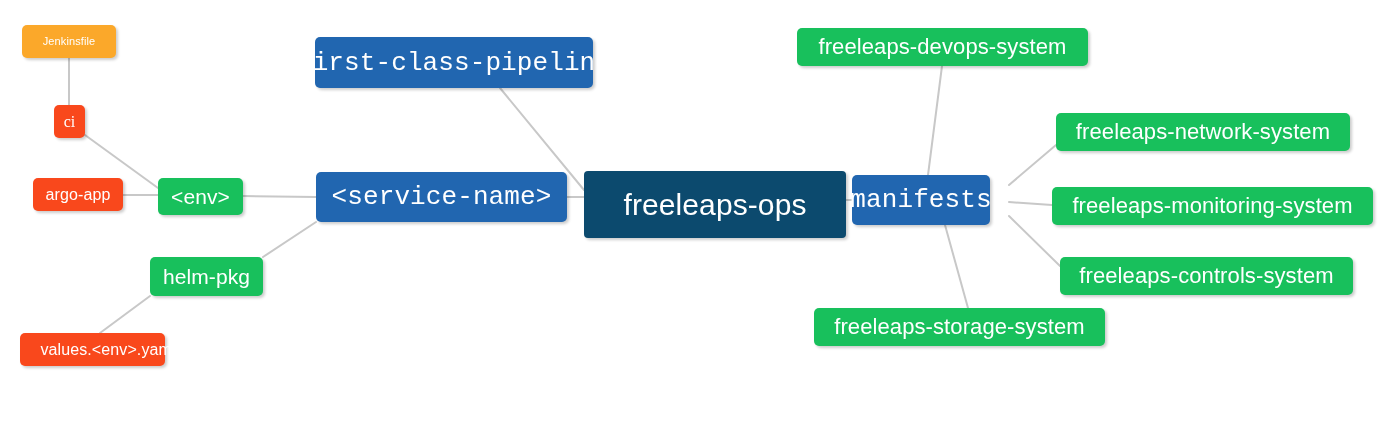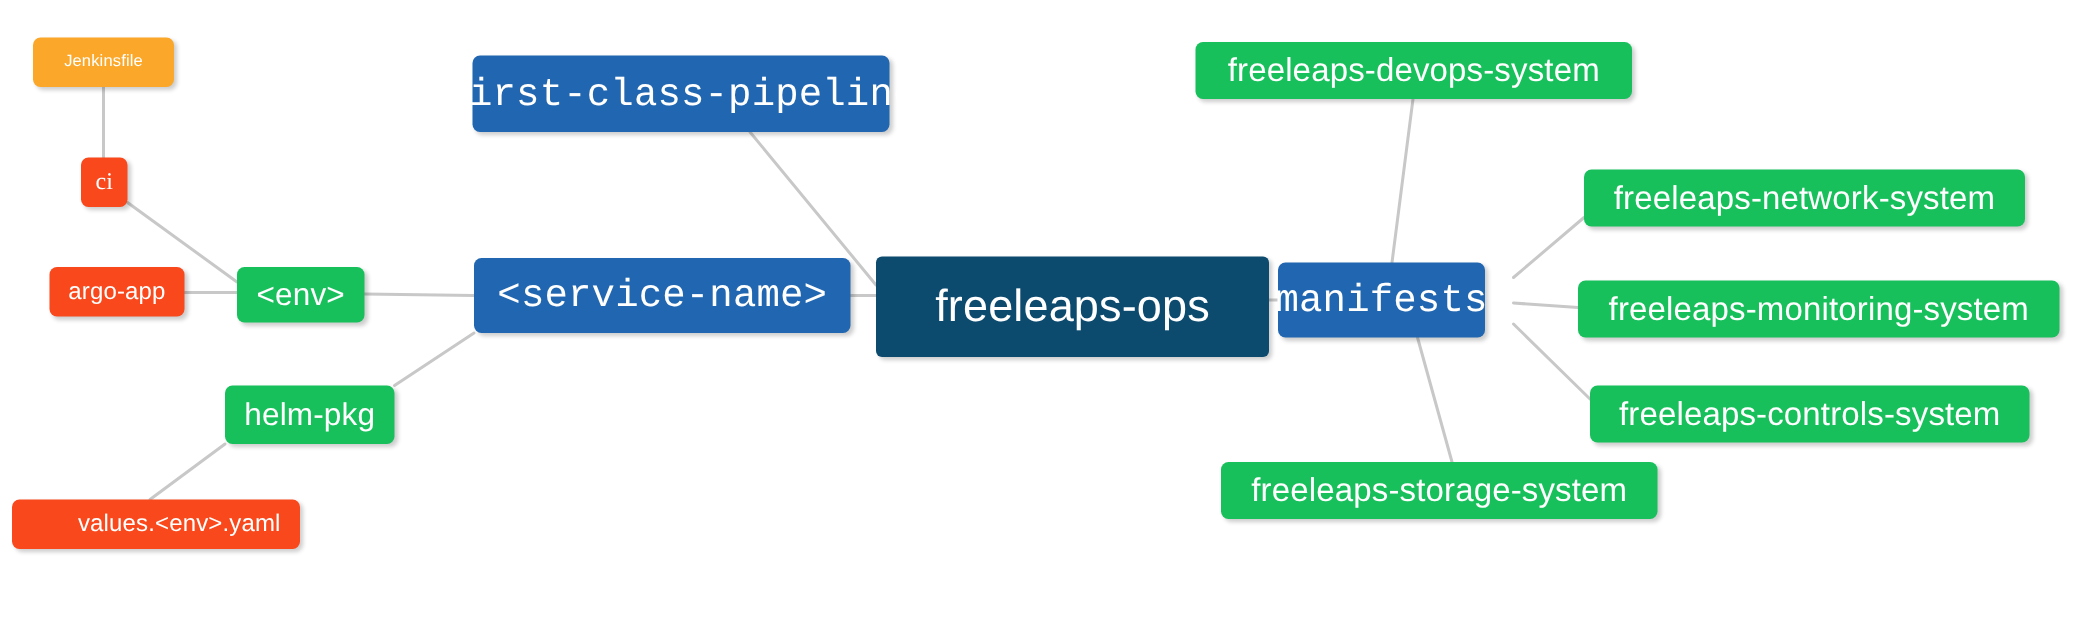--- a/index.html
+++ b/index.html
@@ -84,21 +84,21 @@
   <div id="node-layer">
       <div class="node n-root fs-30" style="left: 584px; top: 171px; width: 262px; height: 67px;">freeleaps-ops</div>
       <div class="node n-blue fs-26" style="left: 316px; top: 172px; width: 251px; height: 50px;">&lt;service-name&gt;</div>
       <div class="node n-blue fs-26" style="left: 315px; top: 37px; width: 278px; height: 51px;">first-class-pipeline</div>
       <div class="node n-blue fs-26" style="left: 852px; top: 175px; width: 138px; height: 50px;">manifests</div>
       <div class="node n-green fs-21" style="left: 158px; top: 178px; width: 85px; height: 37px;">&lt;env&gt;</div>
       <div class="node n-green fs-21" style="left: 150px; top: 257px; width: 113px; height: 39px;">helm-pkg</div>
       <div class="node n-red fs-16" style="left: 54px; top: 105px; width: 31px; height: 33px; font-family: Liberation Serif, serif;">ci</div>
       <div class="node n-orange fs-15" style="left: 22px; top: 25px; width: 94px; height: 33px;">Jenkinsfile</div>
       <div class="node n-red fs-16" style="left: 33px; top: 178px; width: 90px; height: 33px; text-align: center;">argo-app</div>
-      <div class="node n-red fs-16" style="left: 8px; top: 333px; width: 192px; height: 33px; padding-left: 41px;">values.&lt;env&gt;.yaml</div>
+      <div class="node n-red fs-16" style="left: 20px; top: 333px; width: 145px; height: 33px; padding-left: 41px;">values.&lt;env&gt;.yaml</div>
       <div class="node n-green fs-22" style="left: 797px; top: 28px; width: 291px; height: 38px;">freeleaps-devops-system</div>
       <div class="node n-green fs-22" style="left: 1056px; top: 113px; width: 294px; height: 38px;">freeleaps-network-system</div>
       <div class="node n-green fs-22" style="left: 1052px; top: 187px; width: 321px; height: 38px; text-align: right;">freeleaps-monitoring-system</div>
       <div class="node n-green fs-22" style="left: 1060px; top: 257px; width: 293px; height: 38px;">freeleaps-controls-system</div>
       <div class="node n-green fs-22" style="left: 814px; top: 308px; width: 291px; height: 38px;">freeleaps-storage-system</div>
     </div>
 
 </div>
 
 </body></html>

